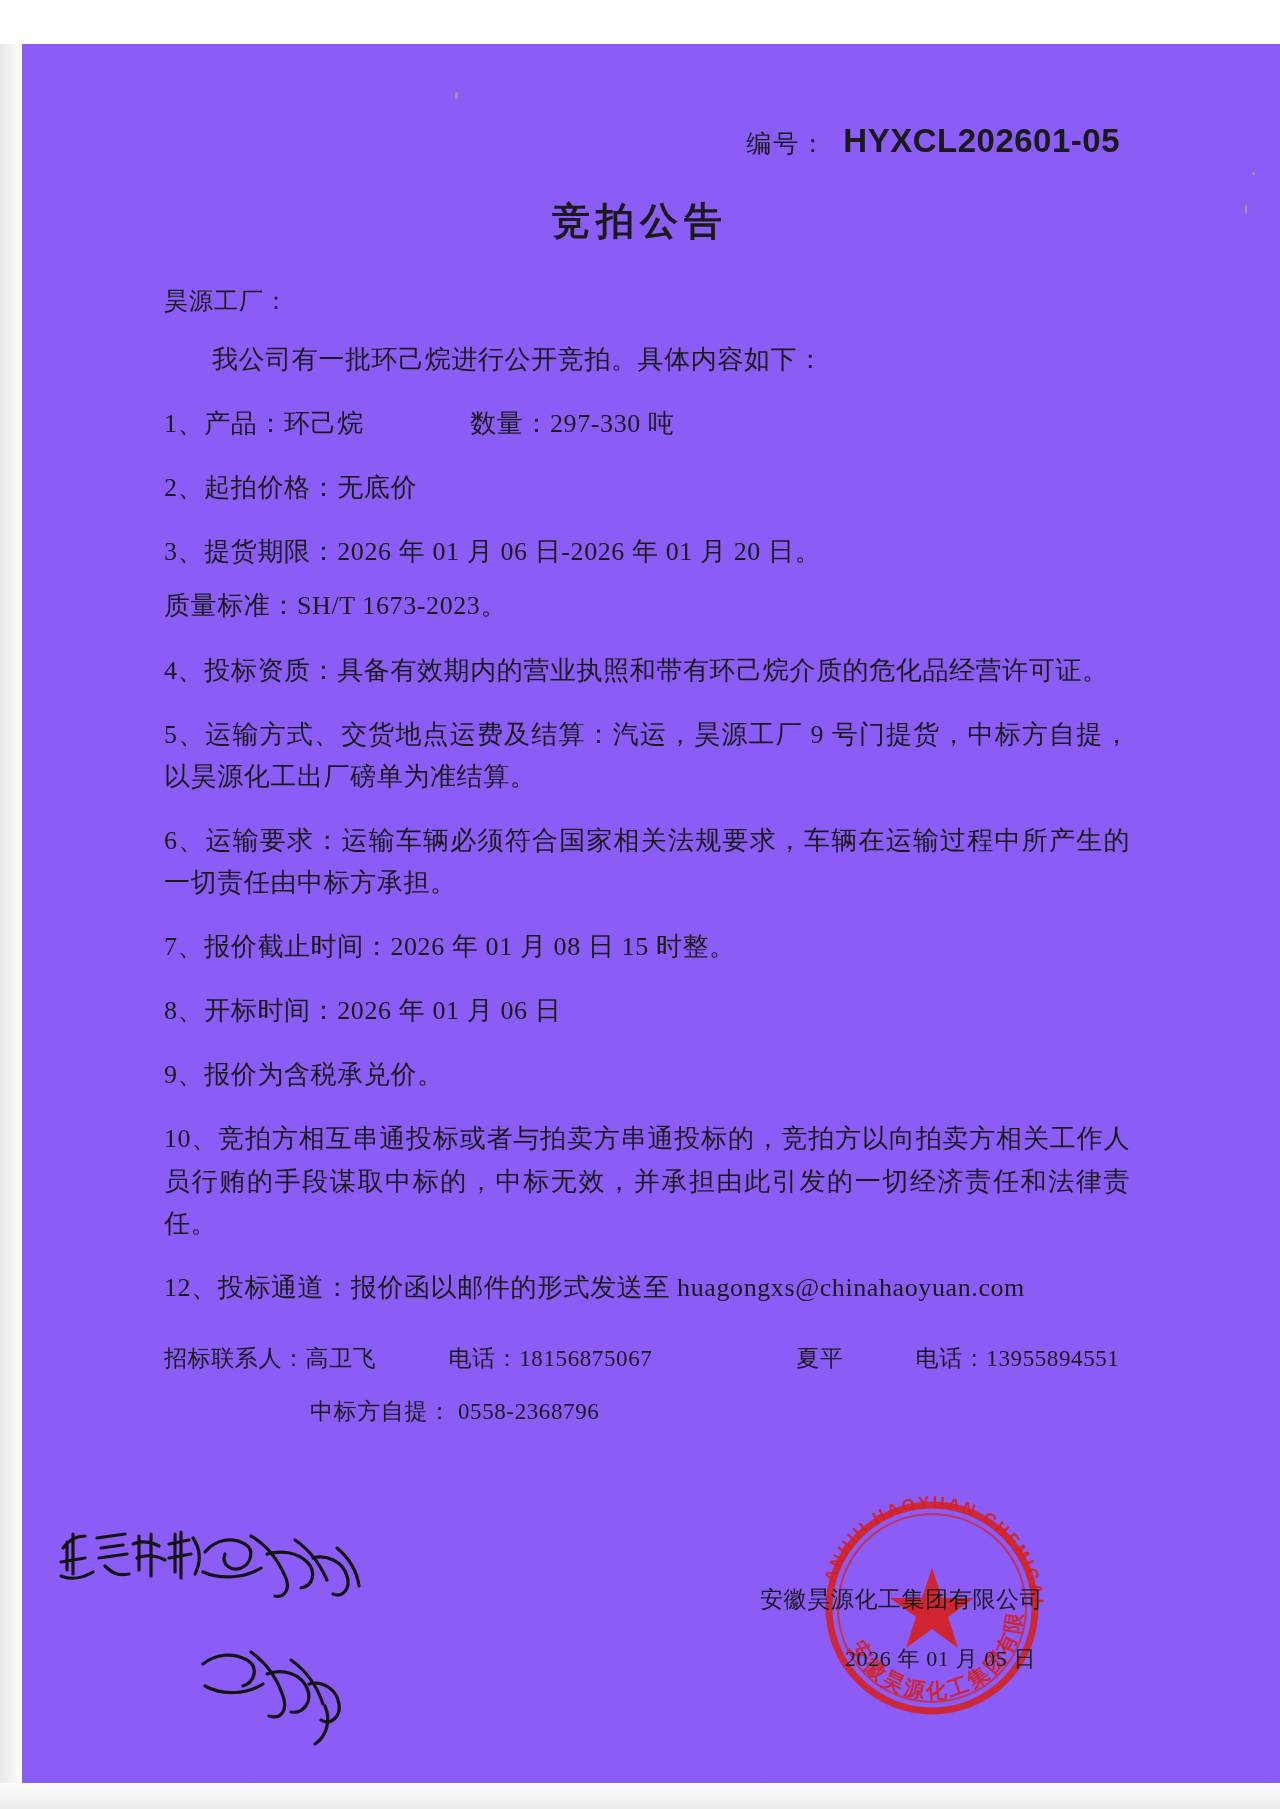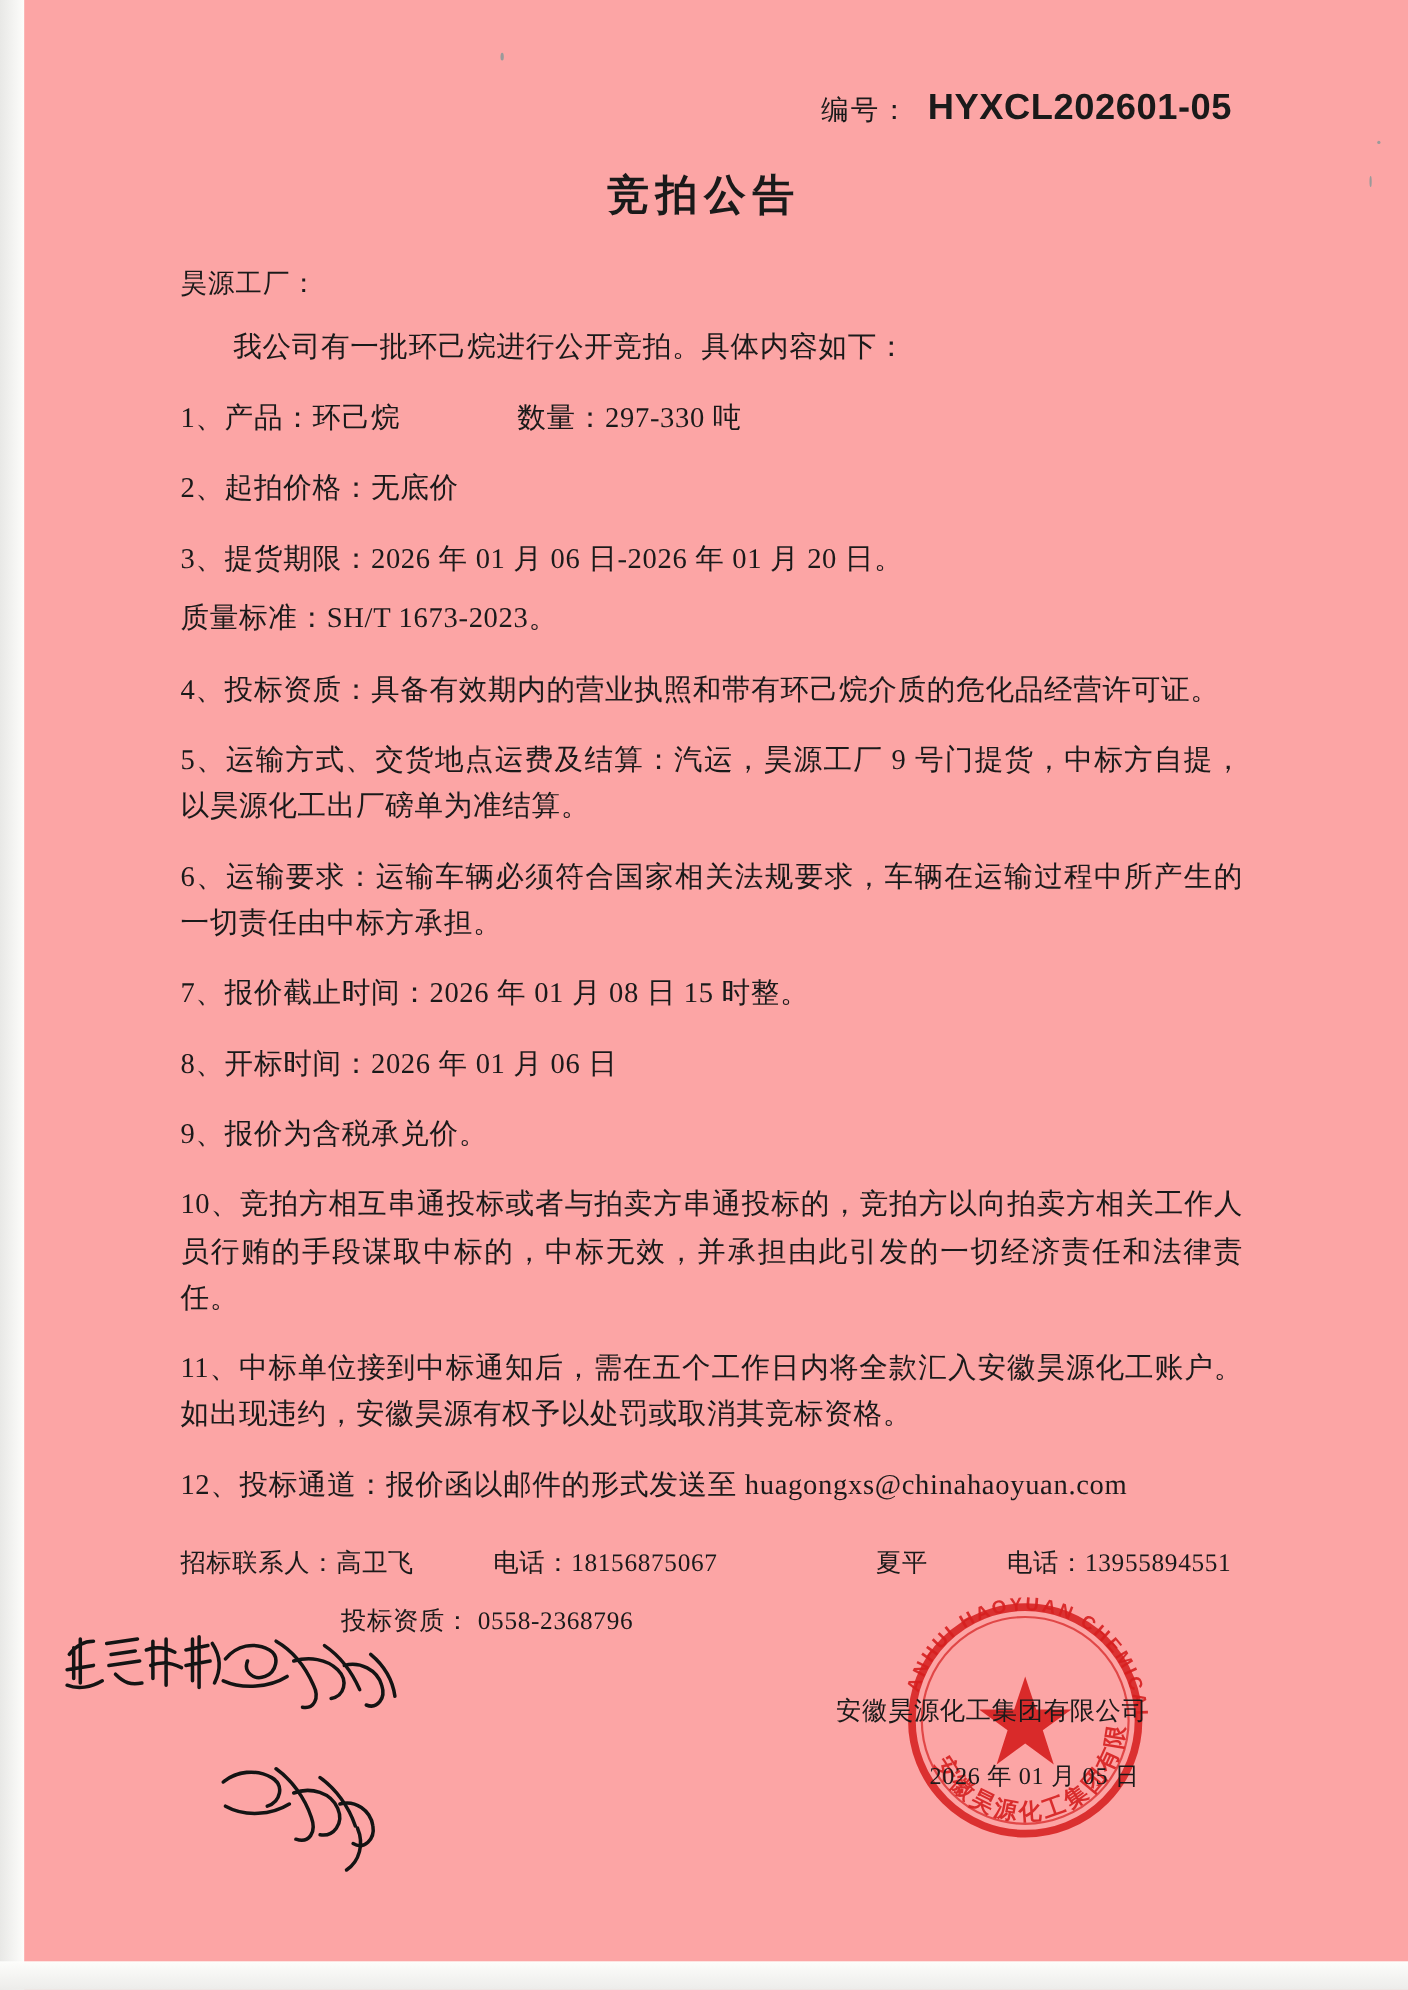--- a/index.html
+++ b/index.html
@@ -11,21 +11,22 @@
     width: 1280px;
     height: 1809px;
     font-family: "Liberation Serif", serif;
     color: #1a1a1a;
     position: relative;
     overflow: hidden;
   }
   .page {
     position: absolute;
     inset: 0;
-    background: #fca5a5;
+    background: #8b5cf6;
+    margin-top: 44px;
   }
   
   .scan-edge-left {
     position: absolute;
     left: 0; top: 0; bottom: 0; width: 22px;
     background: linear-gradient(to right, #e8e8e6, #fdfdfb);
   }
   .scan-edge-bottom {
     position: absolute;
     left: 0; right: 0; bottom: 0; height: 26px;
@@ -168,39 +169,38 @@
     <div class="para">2、起拍价格：无底价</div>
     <div class="para">3、提货期限：2026 年 01 月 06 日-2026 年 01 月 20 日。</div>
     <div class="para tight">质量标准：SH/T 1673-2023。</div>
     <div class="para">4、投标资质：具备有效期内的营业执照和带有环己烷介质的危化品经营许可证。</div>
     <div class="para">5、运输方式、交货地点运费及结算：汽运，昊源工厂 9 号门提货，中标方自提，以昊源化工出厂磅单为准结算。</div>
     <div class="para">6、运输要求：运输车辆必须符合国家相关法规要求，车辆在运输过程中所产生的一切责任由中标方承担。</div>
     <div class="para">7、报价截止时间：2026 年 01 月 08 日 15 时整。</div>
     <div class="para">8、开标时间：2026 年 01 月 06 日</div>
     <div class="para">9、报价为含税承兑价。</div>
     <div class="para">10、竞拍方相互串通投标或者与拍卖方串通投标的，竞拍方以向拍卖方相关工作人员行贿的手段谋取中标的，中标无效，并承担由此引发的一切经济责任和法律责任。</div>
-    <div class="para">11、中标单位接到中标通知后，需在五个工作日内将全款汇入安徽昊源化工账户。如出现违约，安徽昊源有权予以处罚或取消其竞标资格。</div>
     <div class="para">12、投标通道：报价函以邮件的形式发送至 huagongxs@chinahaoyuan.com</div>
 
     <div class="contact-row">
       <span>招标联系人：</span>
       <span>高卫飞</span>
       <span class="contact-gap"></span>
       <span>电话：</span>
       <span>18156875067</span>
       <span class="contact-gap"></span>
       <span class="contact-gap"></span>
       <span>夏平</span>
       <span class="contact-gap"></span>
       <span>电话：</span>
       <span>13955894551</span>
     </div>
 
     <div class="officephone">
-      <span>投标资质：</span>
+      <span>中标方自提：</span>
       <span>0558-2368796</span>
     </div>
   </div>
 
   <div class="handwriting">
     <svg class="hw-svg" width="360" height="250" viewBox="0 0 360 250" fill="none" stroke="#141414" stroke-width="3.2" stroke-linecap="round" stroke-linejoin="round">
 
       <path d="M8 34 C14 26 22 22 30 22 M12 28 L12 56 M6 48 L30 44 M18 20 L18 60 M6 62 C16 66 28 64 38 58"></path>
       <path d="M42 24 L70 20 M46 34 L68 31 M44 44 L72 40 M50 52 C58 60 64 62 74 60"></path>
       <path d="M84 22 L84 56 M78 30 C88 26 96 28 104 32 M82 44 C92 40 102 42 110 46 M96 20 L96 62"></path>

